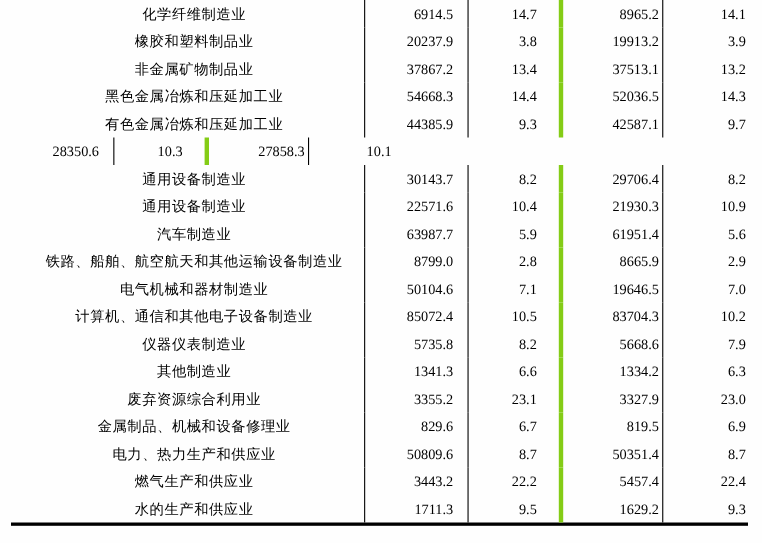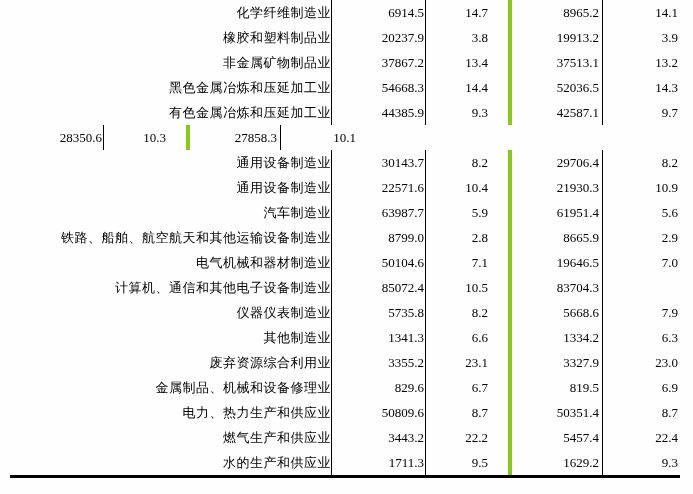--- a/index.html
+++ b/index.html
@@ -29,25 +29,25 @@
   }
   .cell {
     box-sizing: border-box;
     overflow: hidden;
     white-space: nowrap;
   }
   .c-name {
     width: 322px;
     border-right: 1px solid #000;
     padding-left: 12px;
-    text-align: right;
+    text-align: center;
     letter-spacing: 0.5px;
   }
   .num { text-align: right; }
-  .c-v1 { width: 94px; border-right: 1px solid #000; padding-right: 1px; }
+  .c-v1 { width: 94px; border-right: 1px solid #000; padding-right: 13px; }
   .c-v2 { width: 86px; border-right: 4px solid #84cc16; padding-right: 20px; }
   .c-v3 { width: 91px; border-right: 1px solid #000; padding-right: 3px; }
   .c-v4 { width: 77px; padding-right: 2px; }
   .bottom-rule {
     height: 3px;
     background: #000;
     width: 670px;
   }
 </style>
 </head>
@@ -140,20 +140,21 @@
     <div class="cell c-v2 num">7.1</div>
     <div class="cell c-v3 num">19646.5</div>
     <div class="cell c-v4 num">7.0</div>
   </div>
 
   <div class="row">
     <div class="cell c-name">计算机、通信和其他电子设备制造业</div>
     <div class="cell c-v1 num">85072.4</div>
     <div class="cell c-v2 num">10.5</div>
     <div class="cell c-v3 num">83704.3</div>
+    <div class="cell c-v4 num">10.2</div>
   </div>
 
   <div class="row">
     <div class="cell c-name">仪器仪表制造业</div>
     <div class="cell c-v1 num">5735.8</div>
     <div class="cell c-v2 num">8.2</div>
     <div class="cell c-v3 num">5668.6</div>
     <div class="cell c-v4 num">7.9</div>
   </div>
 

